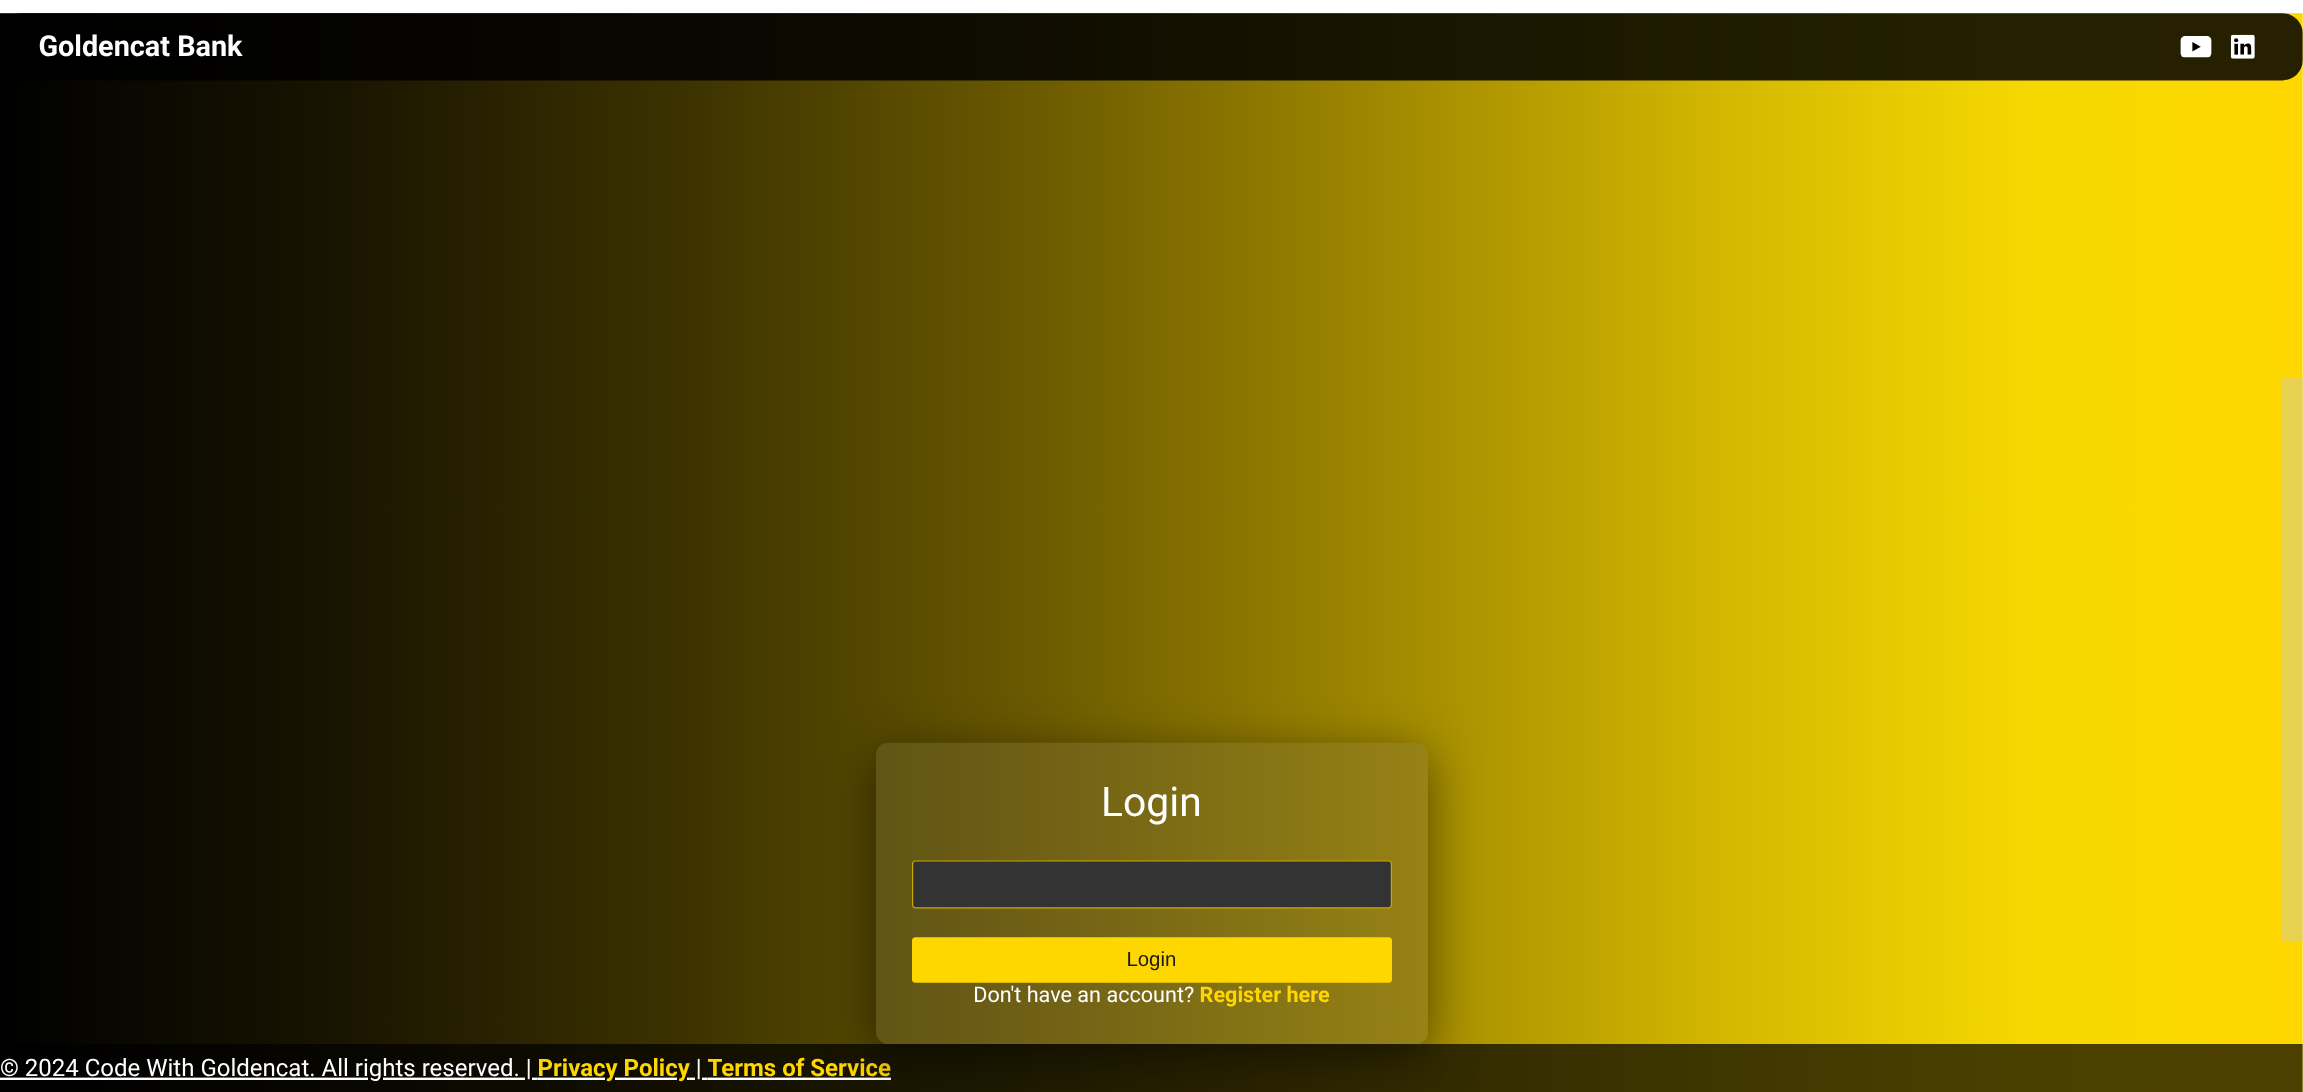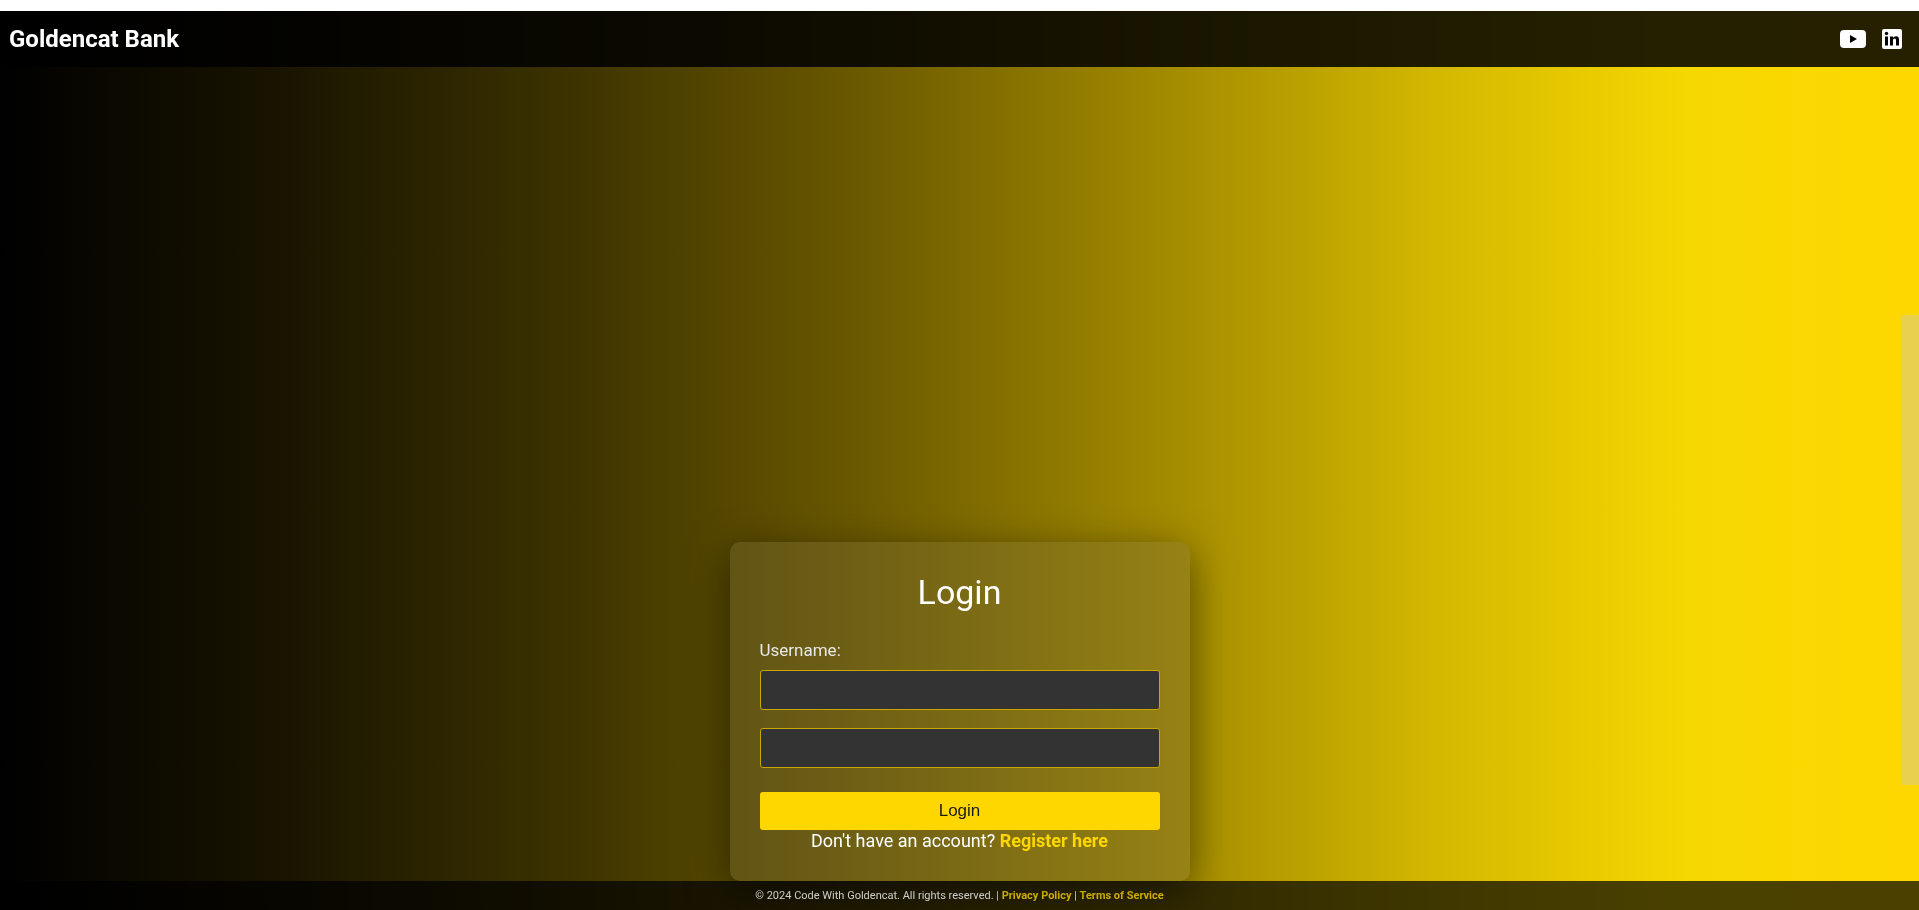--- a/index.html
+++ b/index.html
@@ -26,22 +26,23 @@
       height: calc(100% - 11px);
       background: linear-gradient(90deg, #000000 0%, #1a1500 15%, #3d3300 30%, #6b5a00 45%, #a08800 60%, #d4b800 75%, #f5d800 88%, #ffd700 100%);
       display: flex;
       flex-direction: column;
     }
     
     .header {
       display: flex;
       align-items: center;
       justify-content: space-between;
-      padding: 14px 9px;
+      padding: 14px 32px;
       background: rgba(0, 0, 0, 0.85);
+      border-radius: 17px;
     }
     
     .brand {
       color: #ffffff;
       font-size: 24px;
       font-weight: 700;
     }
     
     .social-icons {
       display: flex;
@@ -126,23 +127,23 @@
     .register-link {
       color: #ffd700;
       font-weight: 700;
       text-decoration: none;
       cursor: pointer;
     }
     
     .footer {
       background: rgba(0, 0, 0, 0.7);
       padding: 8px 0;
-      text-align: center;
-      color: #ffffff;
-      font-size: 11px;
+      color: #ffffff;
+      font-size: 20px;
+      text-decoration: underline;
     }
     
     .footer-link {
       color: #ffd700;
       font-weight: 700;
       text-decoration: none;
       cursor: pointer;
     }
     
     .footer-separator {
@@ -183,24 +184,20 @@
           <path d="M 8 7.5 L 11 7.5 L 11 9 C 11.5 8 12.8 7.2 14.2 7.2 C 16.5 7.2 17 8.8 17 11 L 17 16.5 L 14 16.5 L 14 11.5 C 14 10.3 13.7 9.5 12.5 9.5 C 11.3 9.5 11 10.5 11 11.8 L 11 16.5 L 8 16.5 Z" fill="#000000"></path>
         </svg>
       </a>
     </div>
   </header>
 
   <main class="main-content">
     <div class="login-card">
       <h1 class="login-title">Login</h1>
       
-      <div class="form-group">
-        <label class="form-label">Username:</label>
-        <input type="text" class="form-input" value="" style="">
-      </div>
       
       <div class="form-group">
         <input type="password" class="form-input" value="" style="">
       </div>
       
       <button class="login-button">Login</button>
       
       <div class="register-prompt">
         <span>Don't have an account? </span><a class="register-link">Register here</a>
       </div>

